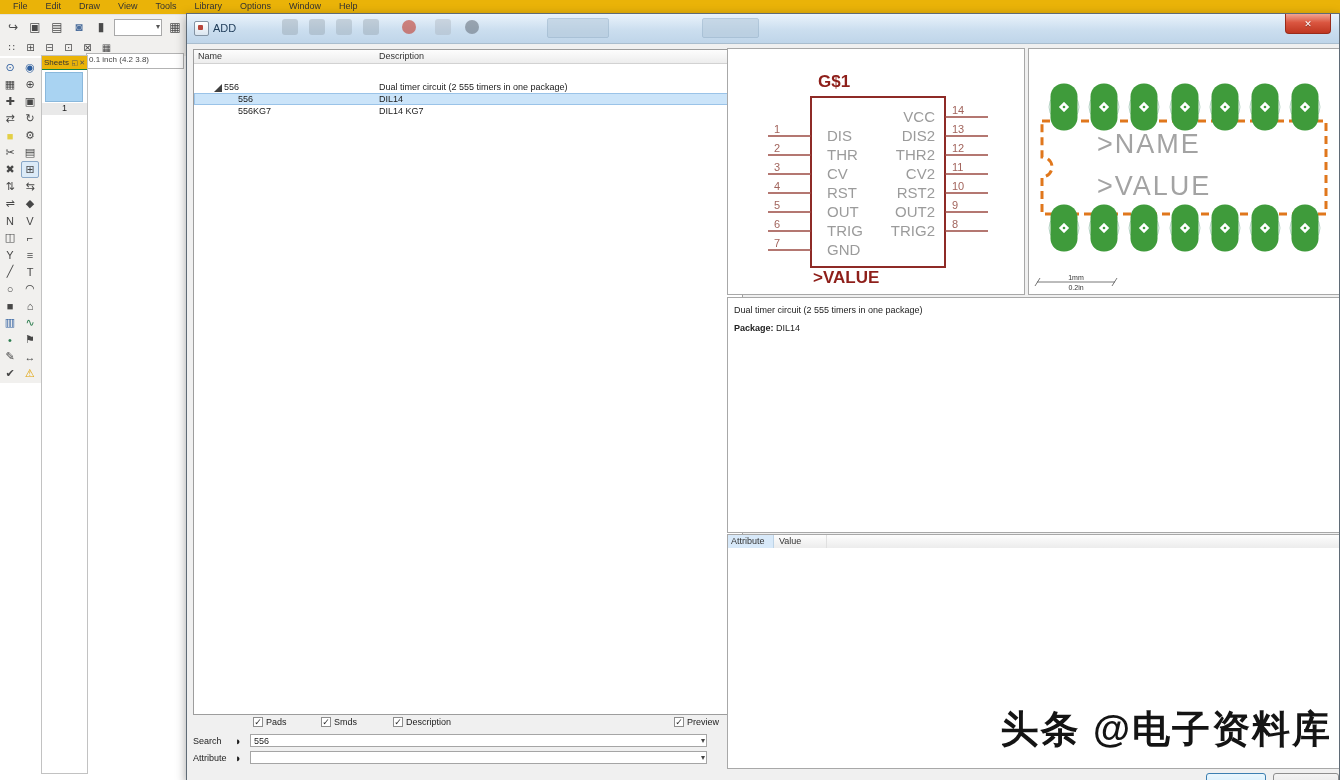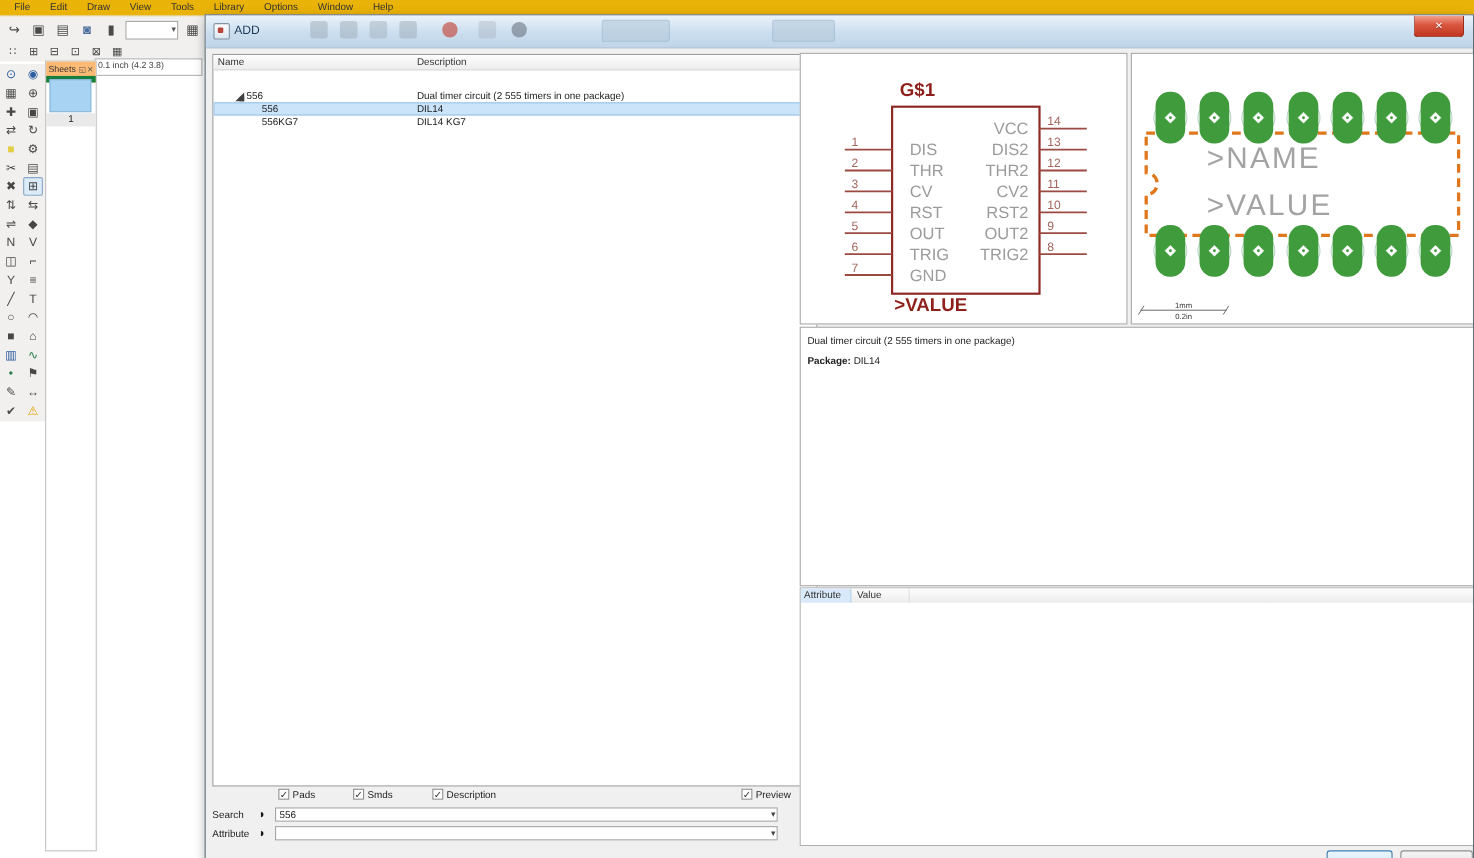--- a/index.html
+++ b/index.html
@@ -17,21 +17,21 @@
   .tbicon.small{width:15px;height:14px;font-size:10px;}
   .tb-combo{width:46px;height:15px;background:#fff;border:1px solid #a9a9a9;position:relative;}
   .combo-arrow{position:absolute;right:1px;top:1px;font-size:8px;color:#555;line-height:11px;}
   .coord-box{position:absolute;left:86px;top:53px;width:92px;height:12px;background:#fff;border:1px solid #b3b3b3;font-size:8px;color:#444;padding:1px 2px;white-space:nowrap;overflow:hidden;z-index:1;}
 
   .left-toolbar{position:absolute;left:0;top:58px;width:40px;display:grid;grid-template-columns:18px 18px;gap:0 2px;background:#f1f0ee;padding:1px;z-index:1;}
   .tool-cell{width:18px;height:17px;display:flex;align-items:center;justify-content:center;font-size:11px;color:#474747;box-sizing:border-box;}
   .tool-cell.pressed{border:1px solid #89a7c7;background:#dcebf8;border-radius:2px;}
 
   .sheets-panel{position:absolute;left:41px;top:55px;width:45px;bottom:6px;background:#fff;border:1px solid #c2c2c2;z-index:1;}
-  .sheets-header{height:13px;background:#fdba74;font-size:8px;display:flex;align-items:center;padding:0 2px;color:#333;border-bottom:6px solid #15803d;white-space:nowrap;overflow:hidden;}
+  .sheets-header{height:13px;background:#eab308;font-size:8px;display:flex;align-items:center;padding:0 2px;color:#333;border-bottom:1px solid #15803d;white-space:nowrap;overflow:hidden;}
   .sp-icons{margin-left:auto;display:flex;gap:1px;}
   .sp-icons span{font-size:7px;color:#555;}
   .sheet-thumb{position:absolute;left:3px;top:16px;width:36px;height:28px;background:#a9d3f2;border:1px solid #8ab8dc;}
   .sheet-num{position:absolute;left:0;top:47px;width:100%;text-align:center;font-size:9px;color:#222;background:#e9e9e9;height:12px;}
   .canvas{position:absolute;left:87px;top:55px;right:0;bottom:0;background:#fff;z-index:0;}
 
   
   .dialog{position:absolute;left:186px;top:13px;width:1152px;height:767px;background:#f0f0f0;border:1px solid #5f6b76;box-shadow:0 3px 10px rgba(0,0,0,.35);z-index:10;overflow:hidden;}
   .titlebar{position:absolute;left:0;top:0;right:0;height:29px;background:linear-gradient(#eaf3fb,#cbdeef 55%,#bfd5e9);border-bottom:1px solid #a9bdce;}
   .dlg-icon{position:absolute;left:7px;top:7px;width:13px;height:13px;background:linear-gradient(#ffffff,#dbe6f0);border:1px solid #8494a4;border-radius:2px;}
@@ -389,13 +389,14 @@
         <span class="ah-cell ah-attr">Attribute</span>
         <span class="ah-cell ah-val">Value</span>
       </div>
       <div class="attr-body"></div>
     </div>
 
     <div class="btn ok"></div>
     <div class="btn cancel"></div>
   </div>
 
+  <div class="watermark">头条 @电子资料库</div>
 </div>
 
 </body></html>

